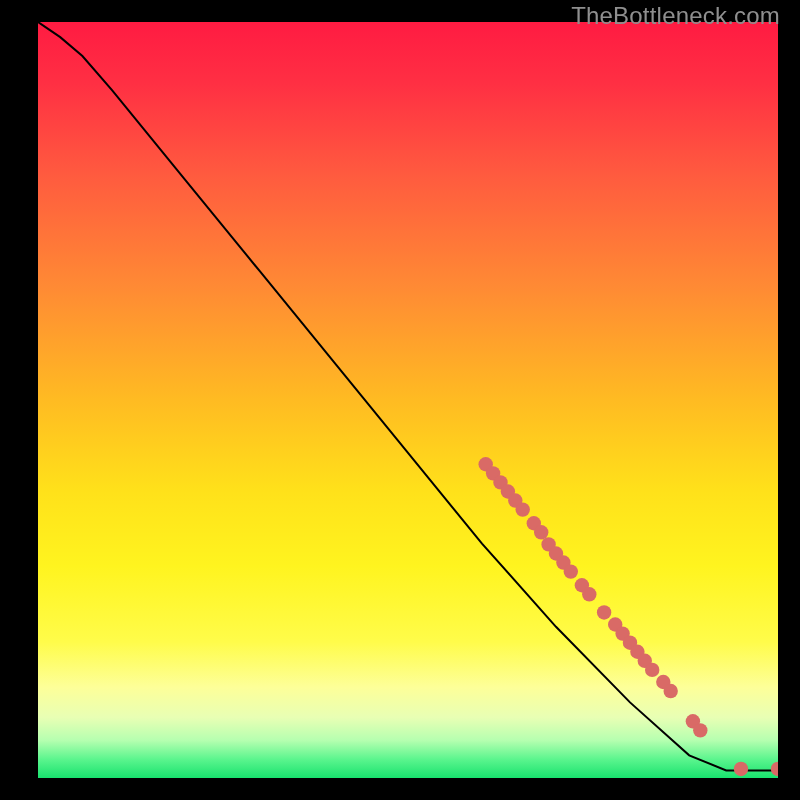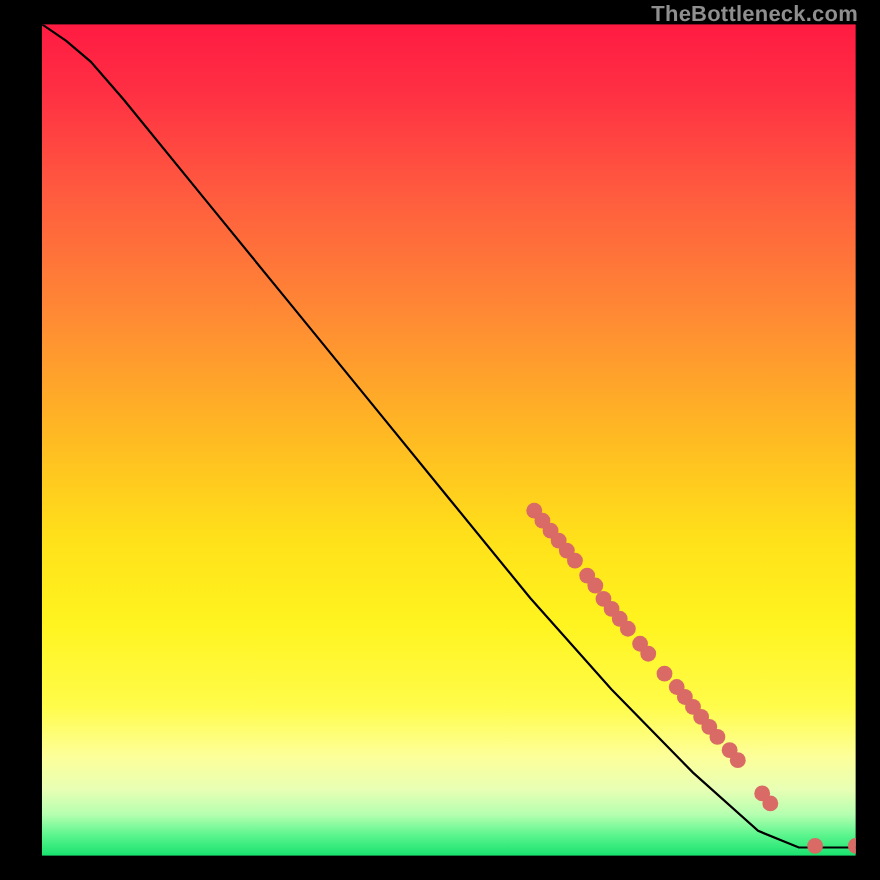--- a/index.html
+++ b/index.html
@@ -20,22 +20,22 @@
     position: absolute;
     left: 38px;
     top: 22px;
     width: 740px;
     height: 756px;
   }
   .watermark {
     position: absolute;
     top: 2px;
     right: 20px;
-    font-size: 20px;
-    font-weight: 700;
+    font-size: 24px;
+    font-weight: 400;
     color: #8f8f8f;
     letter-spacing: 0.2px;
     z-index: 5;
   }
   svg { display: block; }
 </style>
 </head>
 <body>
 
 <div class="stage">

